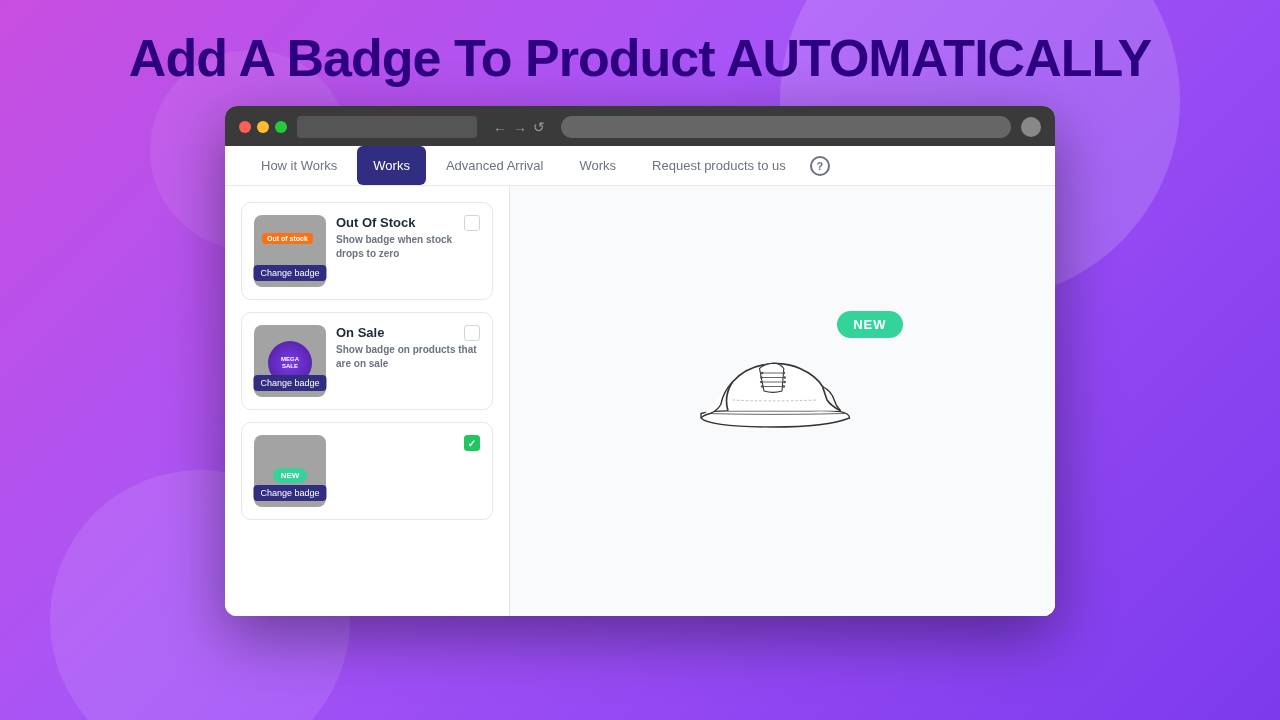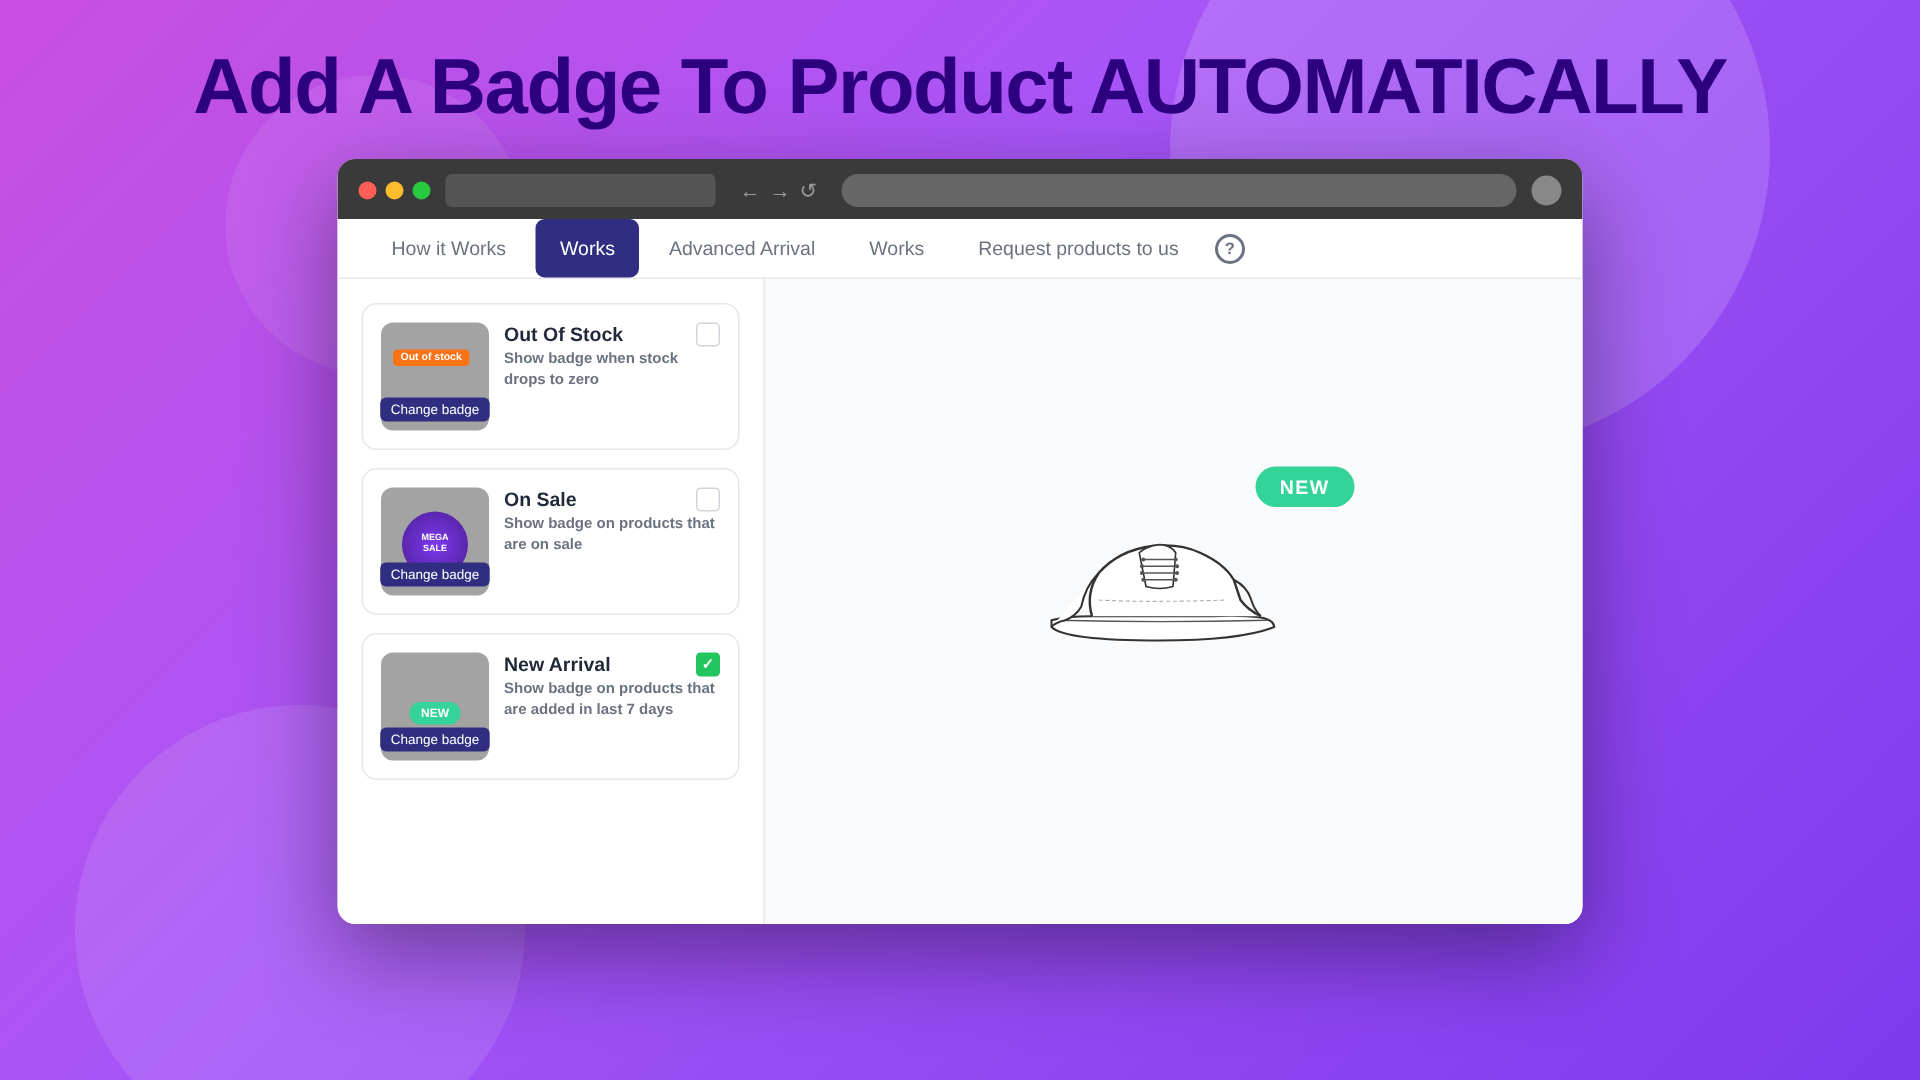--- a/index.html
+++ b/index.html
@@ -416,24 +416,20 @@
             <div class="badge-desc">Show badge on products that are on sale</div>
           </div>
           <div class="badge-checkbox"></div>
         </div>
 
         <div class="badge-card">
           <div class="badge-preview">
             <div class="new-arrival-badge">NEW</div>
             <button class="change-badge-btn">Change badge</button>
           </div>
-          <div class="badge-info">
-            <div class="badge-name">New Arrival</div>
-            <div class="badge-desc">Show badge on products that are added in last 7 days</div>
-          </div>
           <div class="badge-checkbox checked">
             <span class="checkmark">✓</span>
           </div>
         </div>
 
       </div>
 
       <div class="right-panel">
         <div class="shoe-container">
           <div class="new-badge-display">NEW</div>

